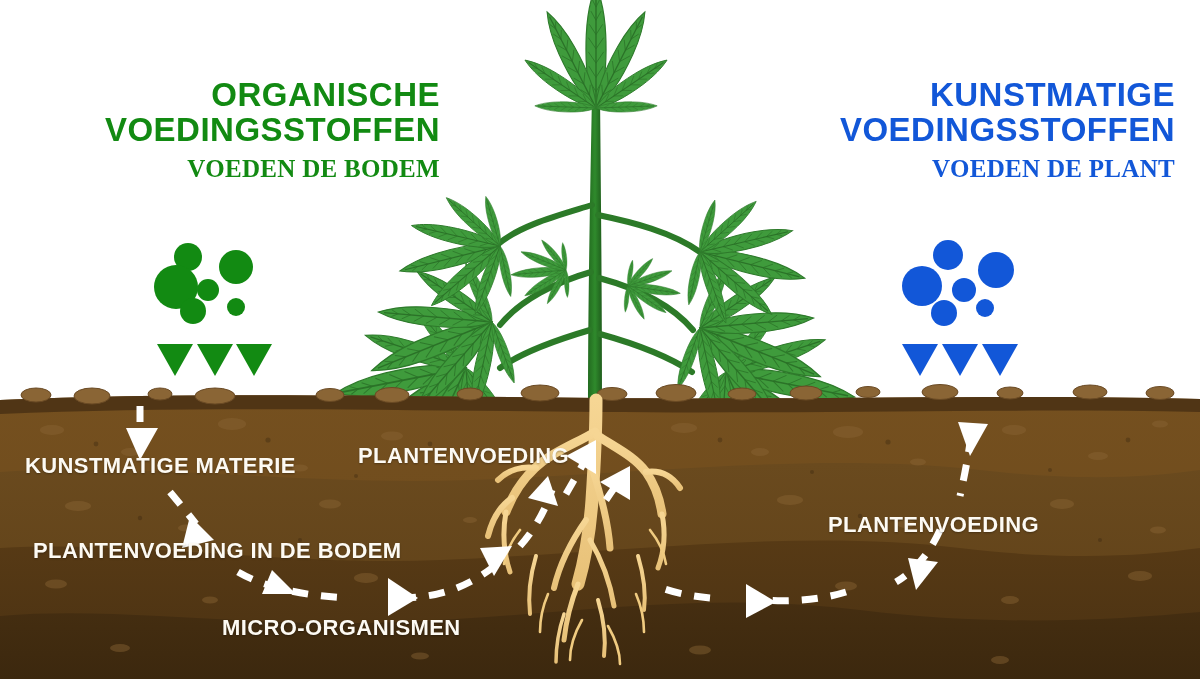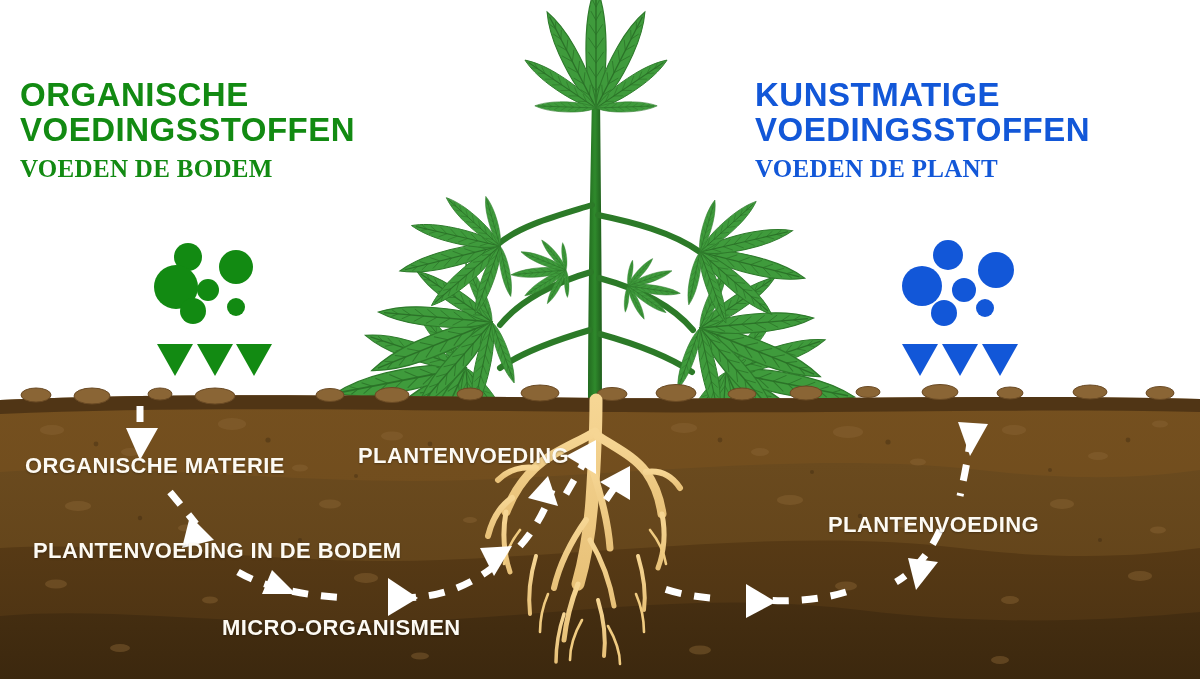--- a/index.html
+++ b/index.html
@@ -5,21 +5,21 @@
   * { margin:0; padding:0; box-sizing:border-box; }
   html,body { background:#ffffff; }
   body {
     width:1200px; height:679px; position:relative; overflow:hidden;
     font-family:"Liberation Sans", sans-serif;
     background:#ffffff;
   }
   #stage { position:absolute; inset:0; width:1200px; height:679px; }
   #stage svg { display:block; }
 
-  .hd { position:absolute; text-align:left; line-height:1.05; }
+  .hd { position:absolute; text-align:right; line-height:1.05; }
   .hd .l1, .hd .l2 {
     font-weight:bold; font-size:33px; letter-spacing:0.5px;
     font-family:"Liberation Sans", sans-serif;
   }
   .hd .sub {
     font-weight:bold; font-size:25px; letter-spacing:0.3px; margin-top:9px;
     font-family:Liberation Serif, serif;
   }
   #head-left  { left:20px;  top:78px;  width:420px; color:#128a12; }
   #head-right { left:755px; top:78px;  width:420px; color:#1257d8; }
@@ -341,17 +341,17 @@
   <div class="l2">VOEDINGSSTOFFEN</div>
   <div class="sub">VOEDEN DE BODEM</div>
 </div>
 
 <div class="hd" id="head-right">
   <div class="l1">KUNSTMATIGE</div>
   <div class="l2">VOEDINGSSTOFFEN</div>
   <div class="sub">VOEDEN DE PLANT</div>
 </div>
 
-<div class="soil-label" id="lbl-organic">ORGANISCHE MATERIE</div>
+<div class="soil-label" id="lbl-organic">KUNSTMATIGE MATERIE</div>
 <div class="soil-label" id="lbl-nutrients">PLANTENVOEDING IN DE BODEM</div>
 <div class="soil-label" id="lbl-micro">MICRO-ORGANISMEN</div>
 <div class="soil-label" id="lbl-center">PLANTENVOEDING</div>
 <div class="soil-label" id="lbl-right">PLANTENVOEDING</div>
 
 </body></html>

